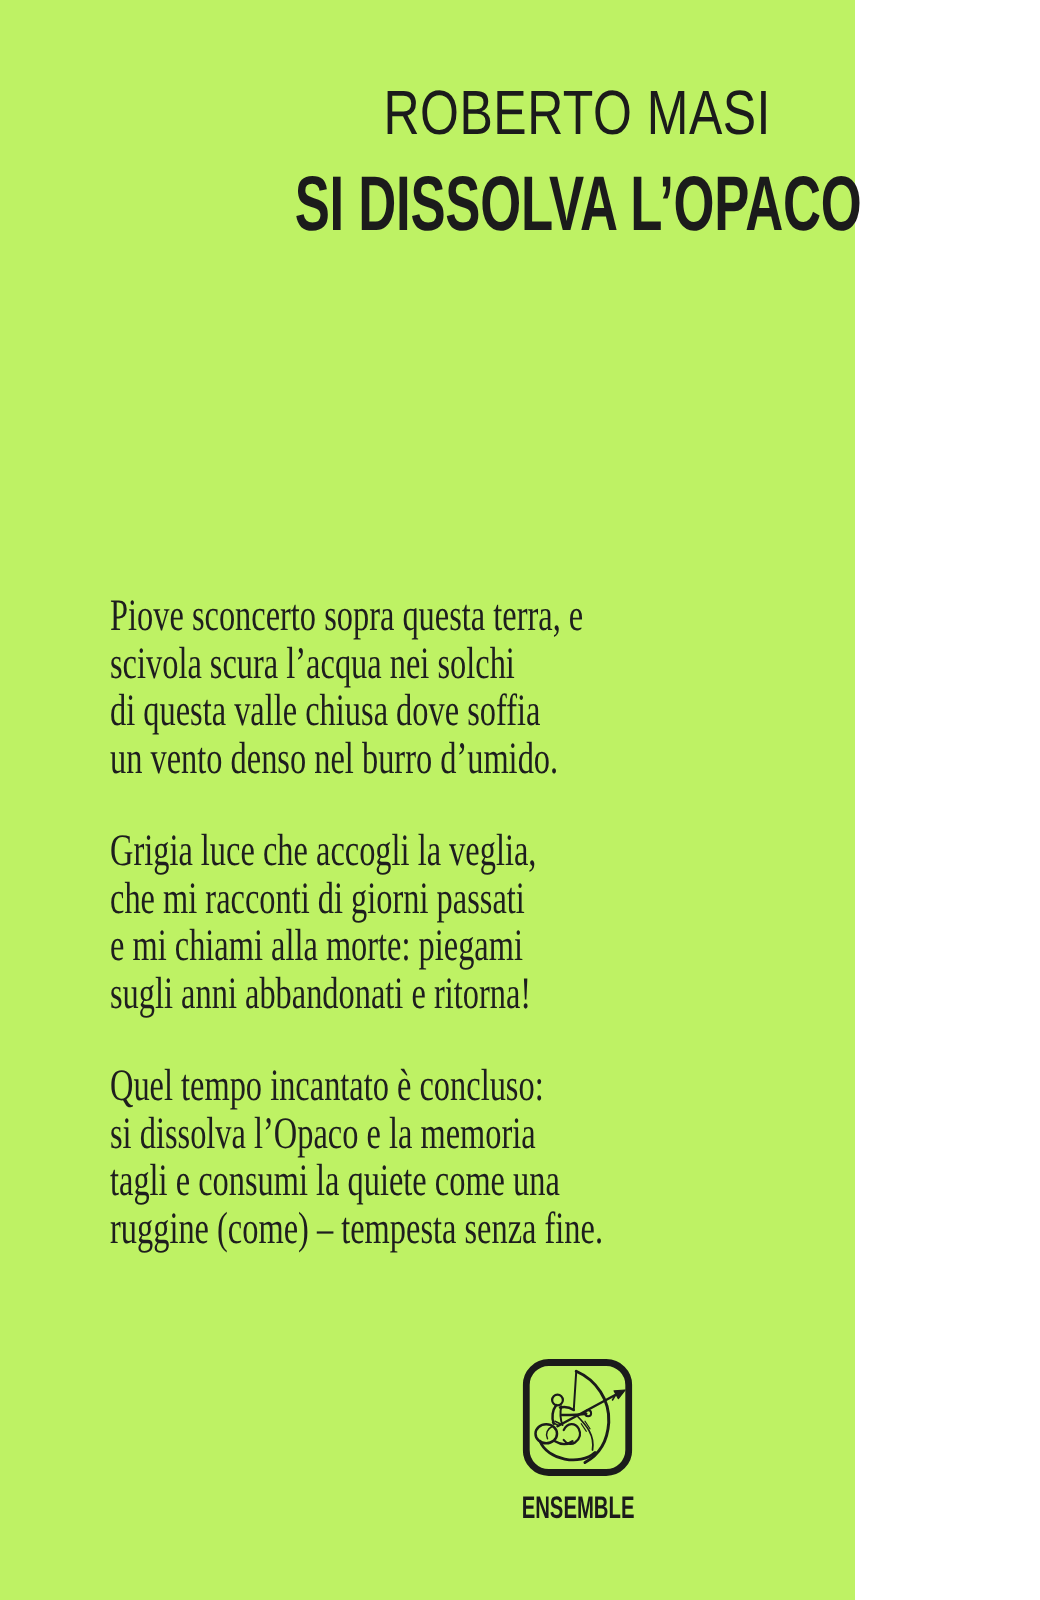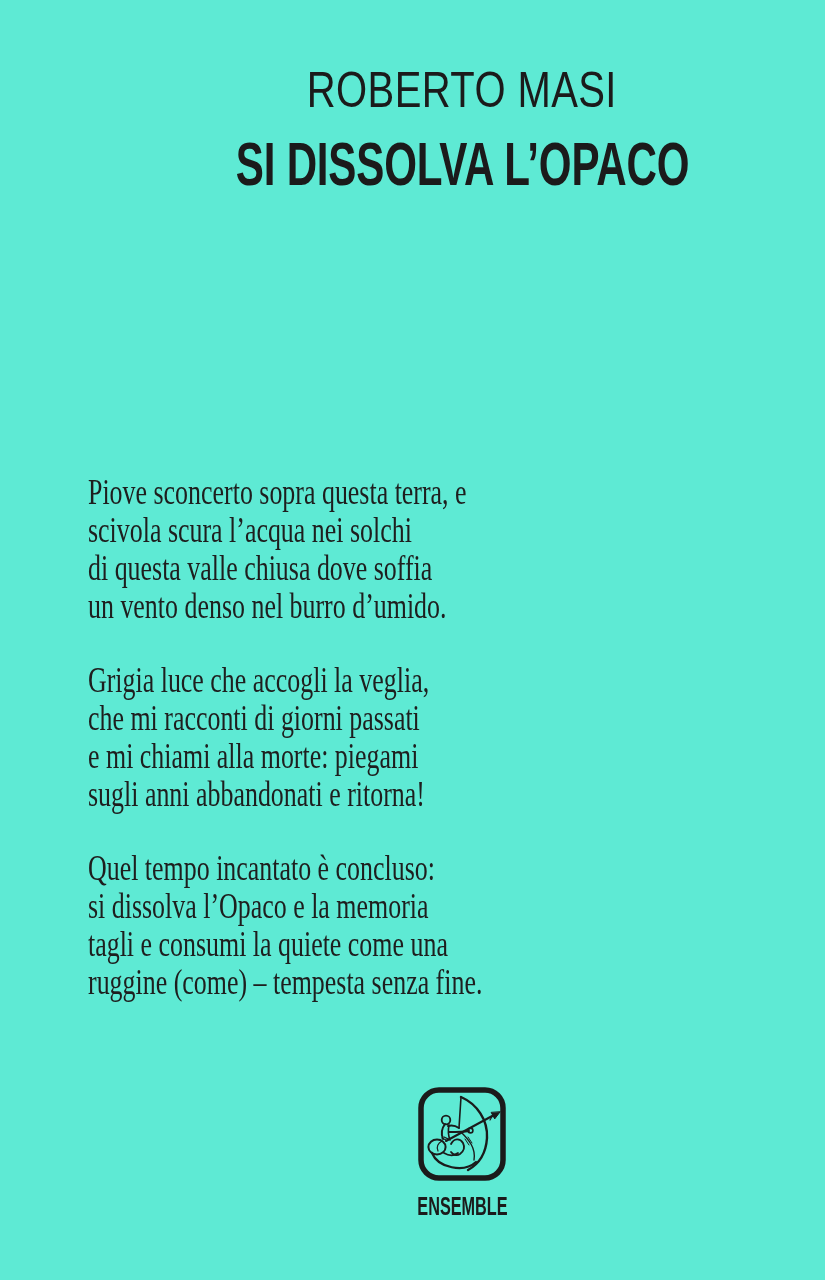--- a/index.html
+++ b/index.html
@@ -3,22 +3,22 @@
 <meta charset="utf-8">
 <style>
   html, body {
     margin: 0; padding: 0;
     width: 832px; height: 1280px;
     overflow: hidden;
     background: #ffffff;
   }
   .page {
     position: relative;
-    width: 825px; height: 1280px;
-    background: #5eead4;
+    width: 684px; height: 1280px;
+    background: #bef264;
     color: #1b1b1b;
   }
   
   .axis {
     position: absolute;
     left: 0; top: 0;
     width: 924px; height: 1280px;
   }
   .axis-row {
     position: absolute;

